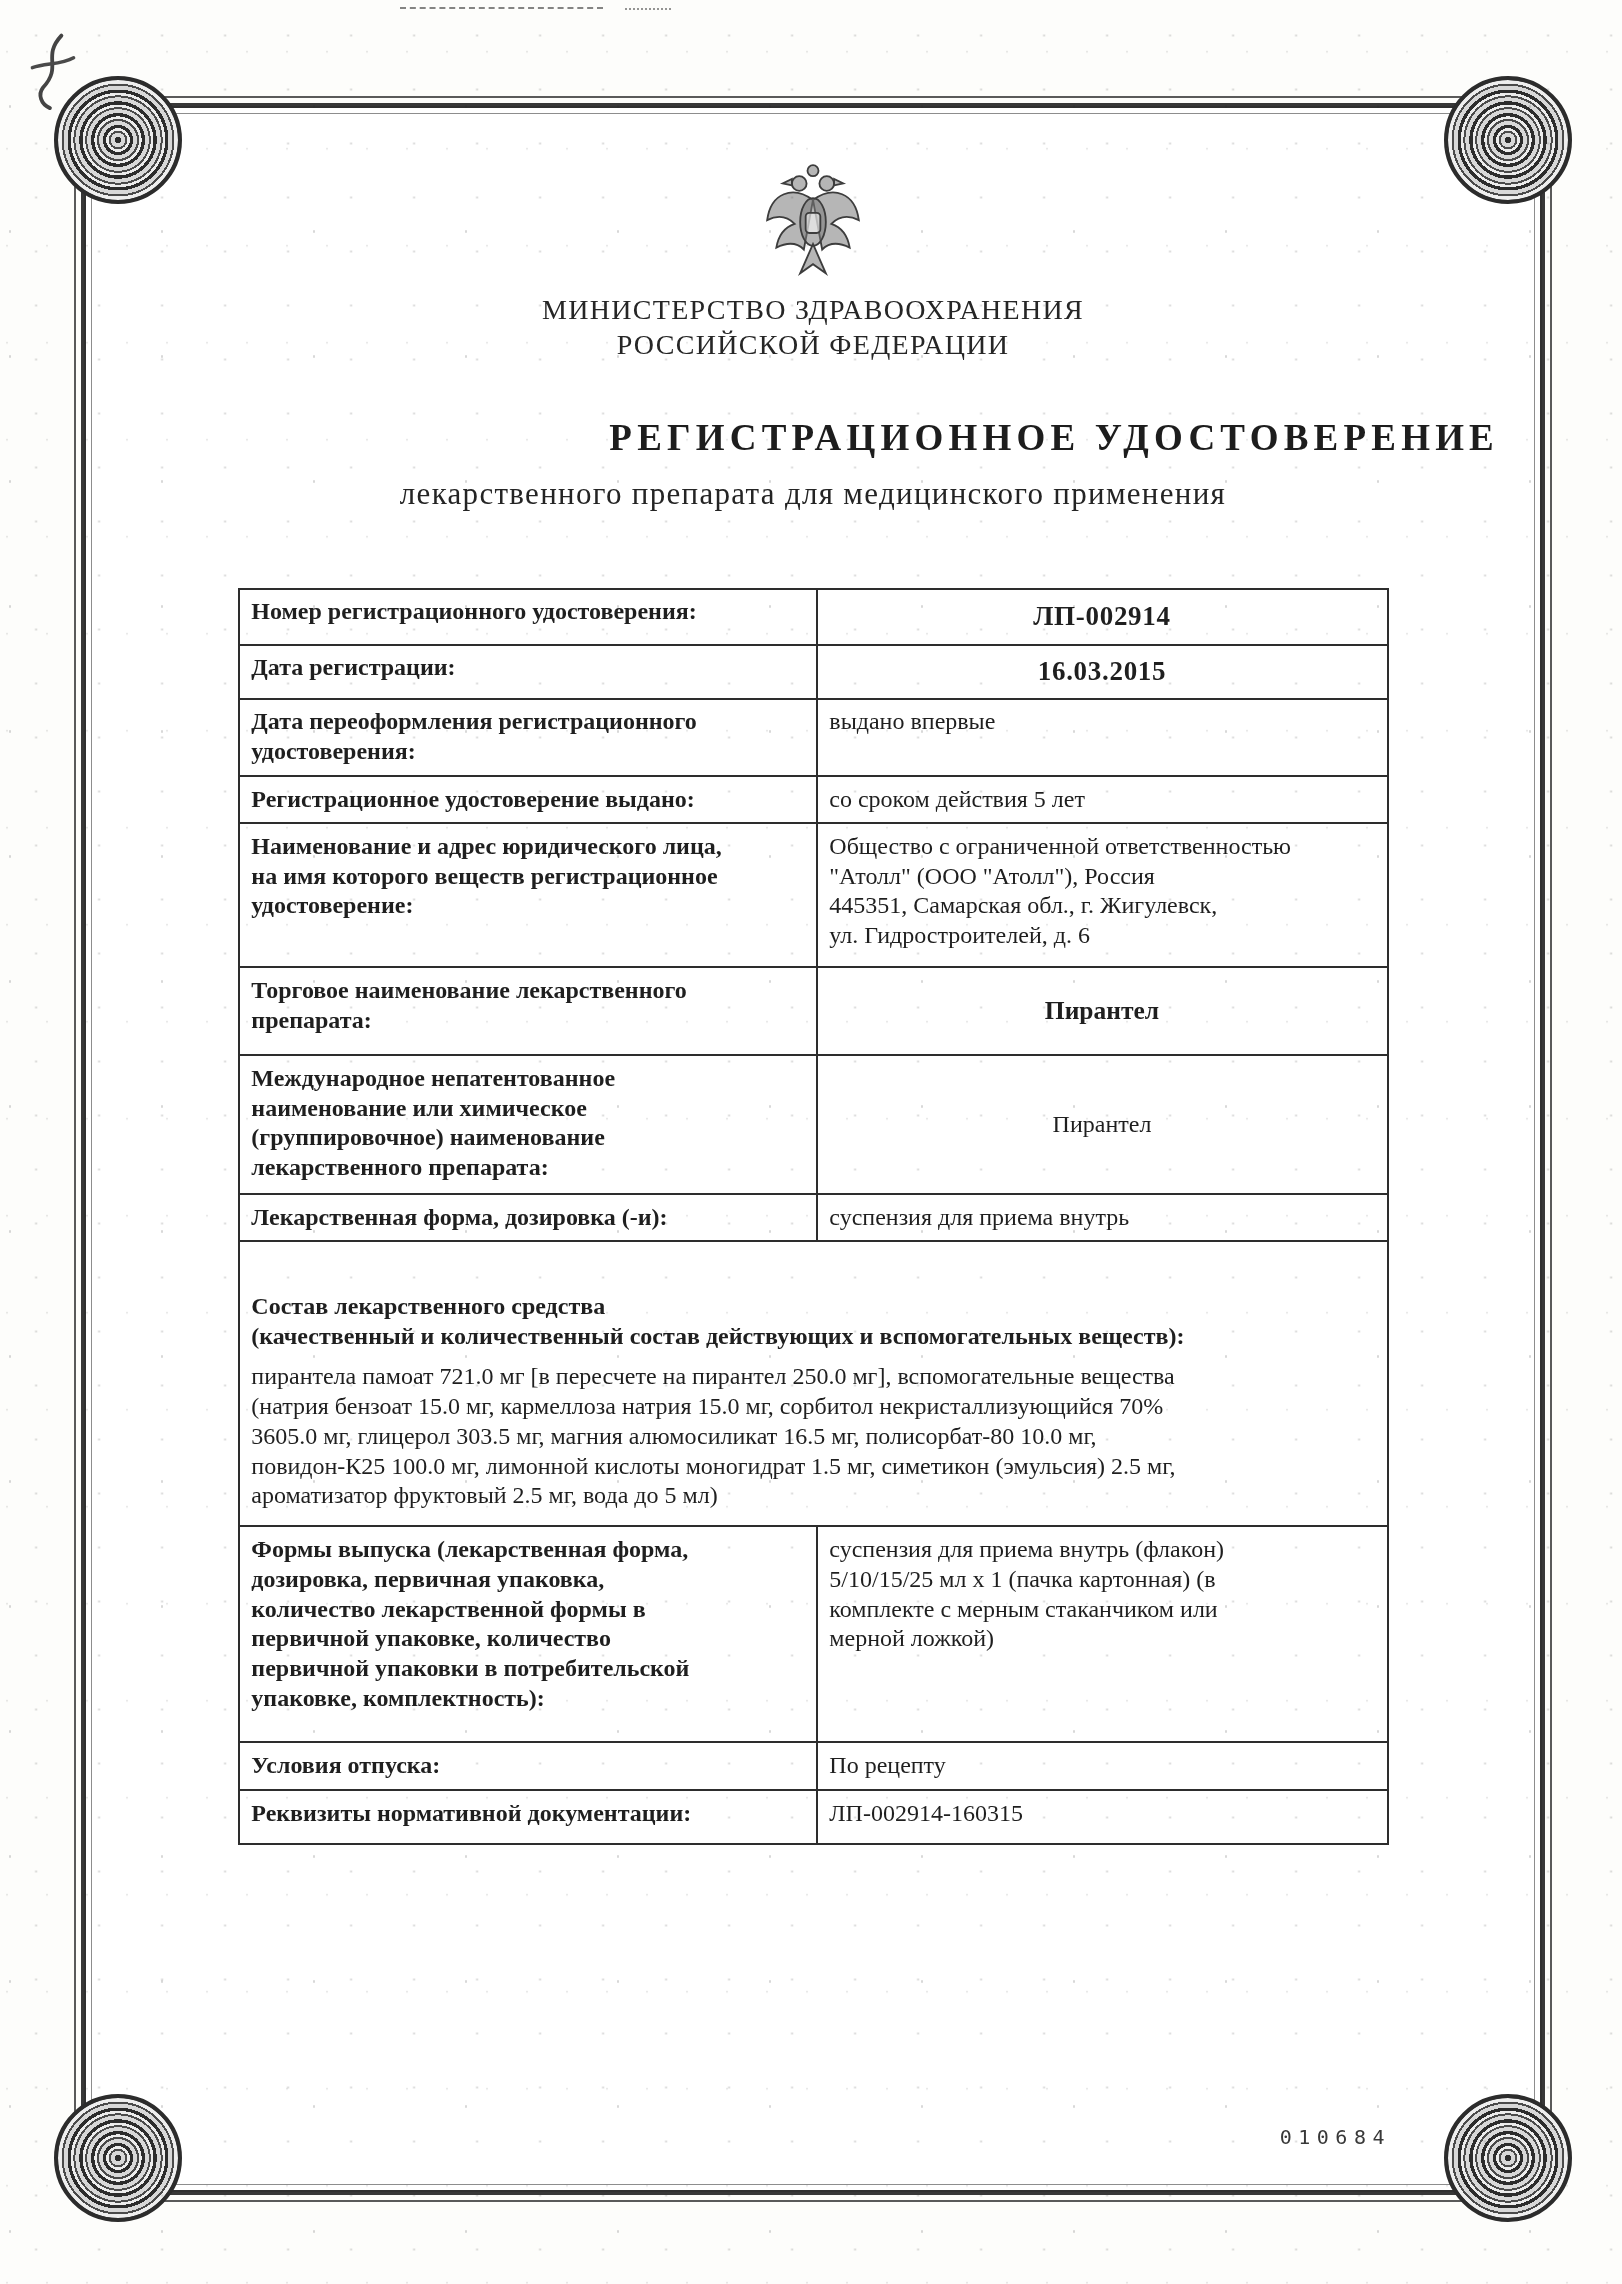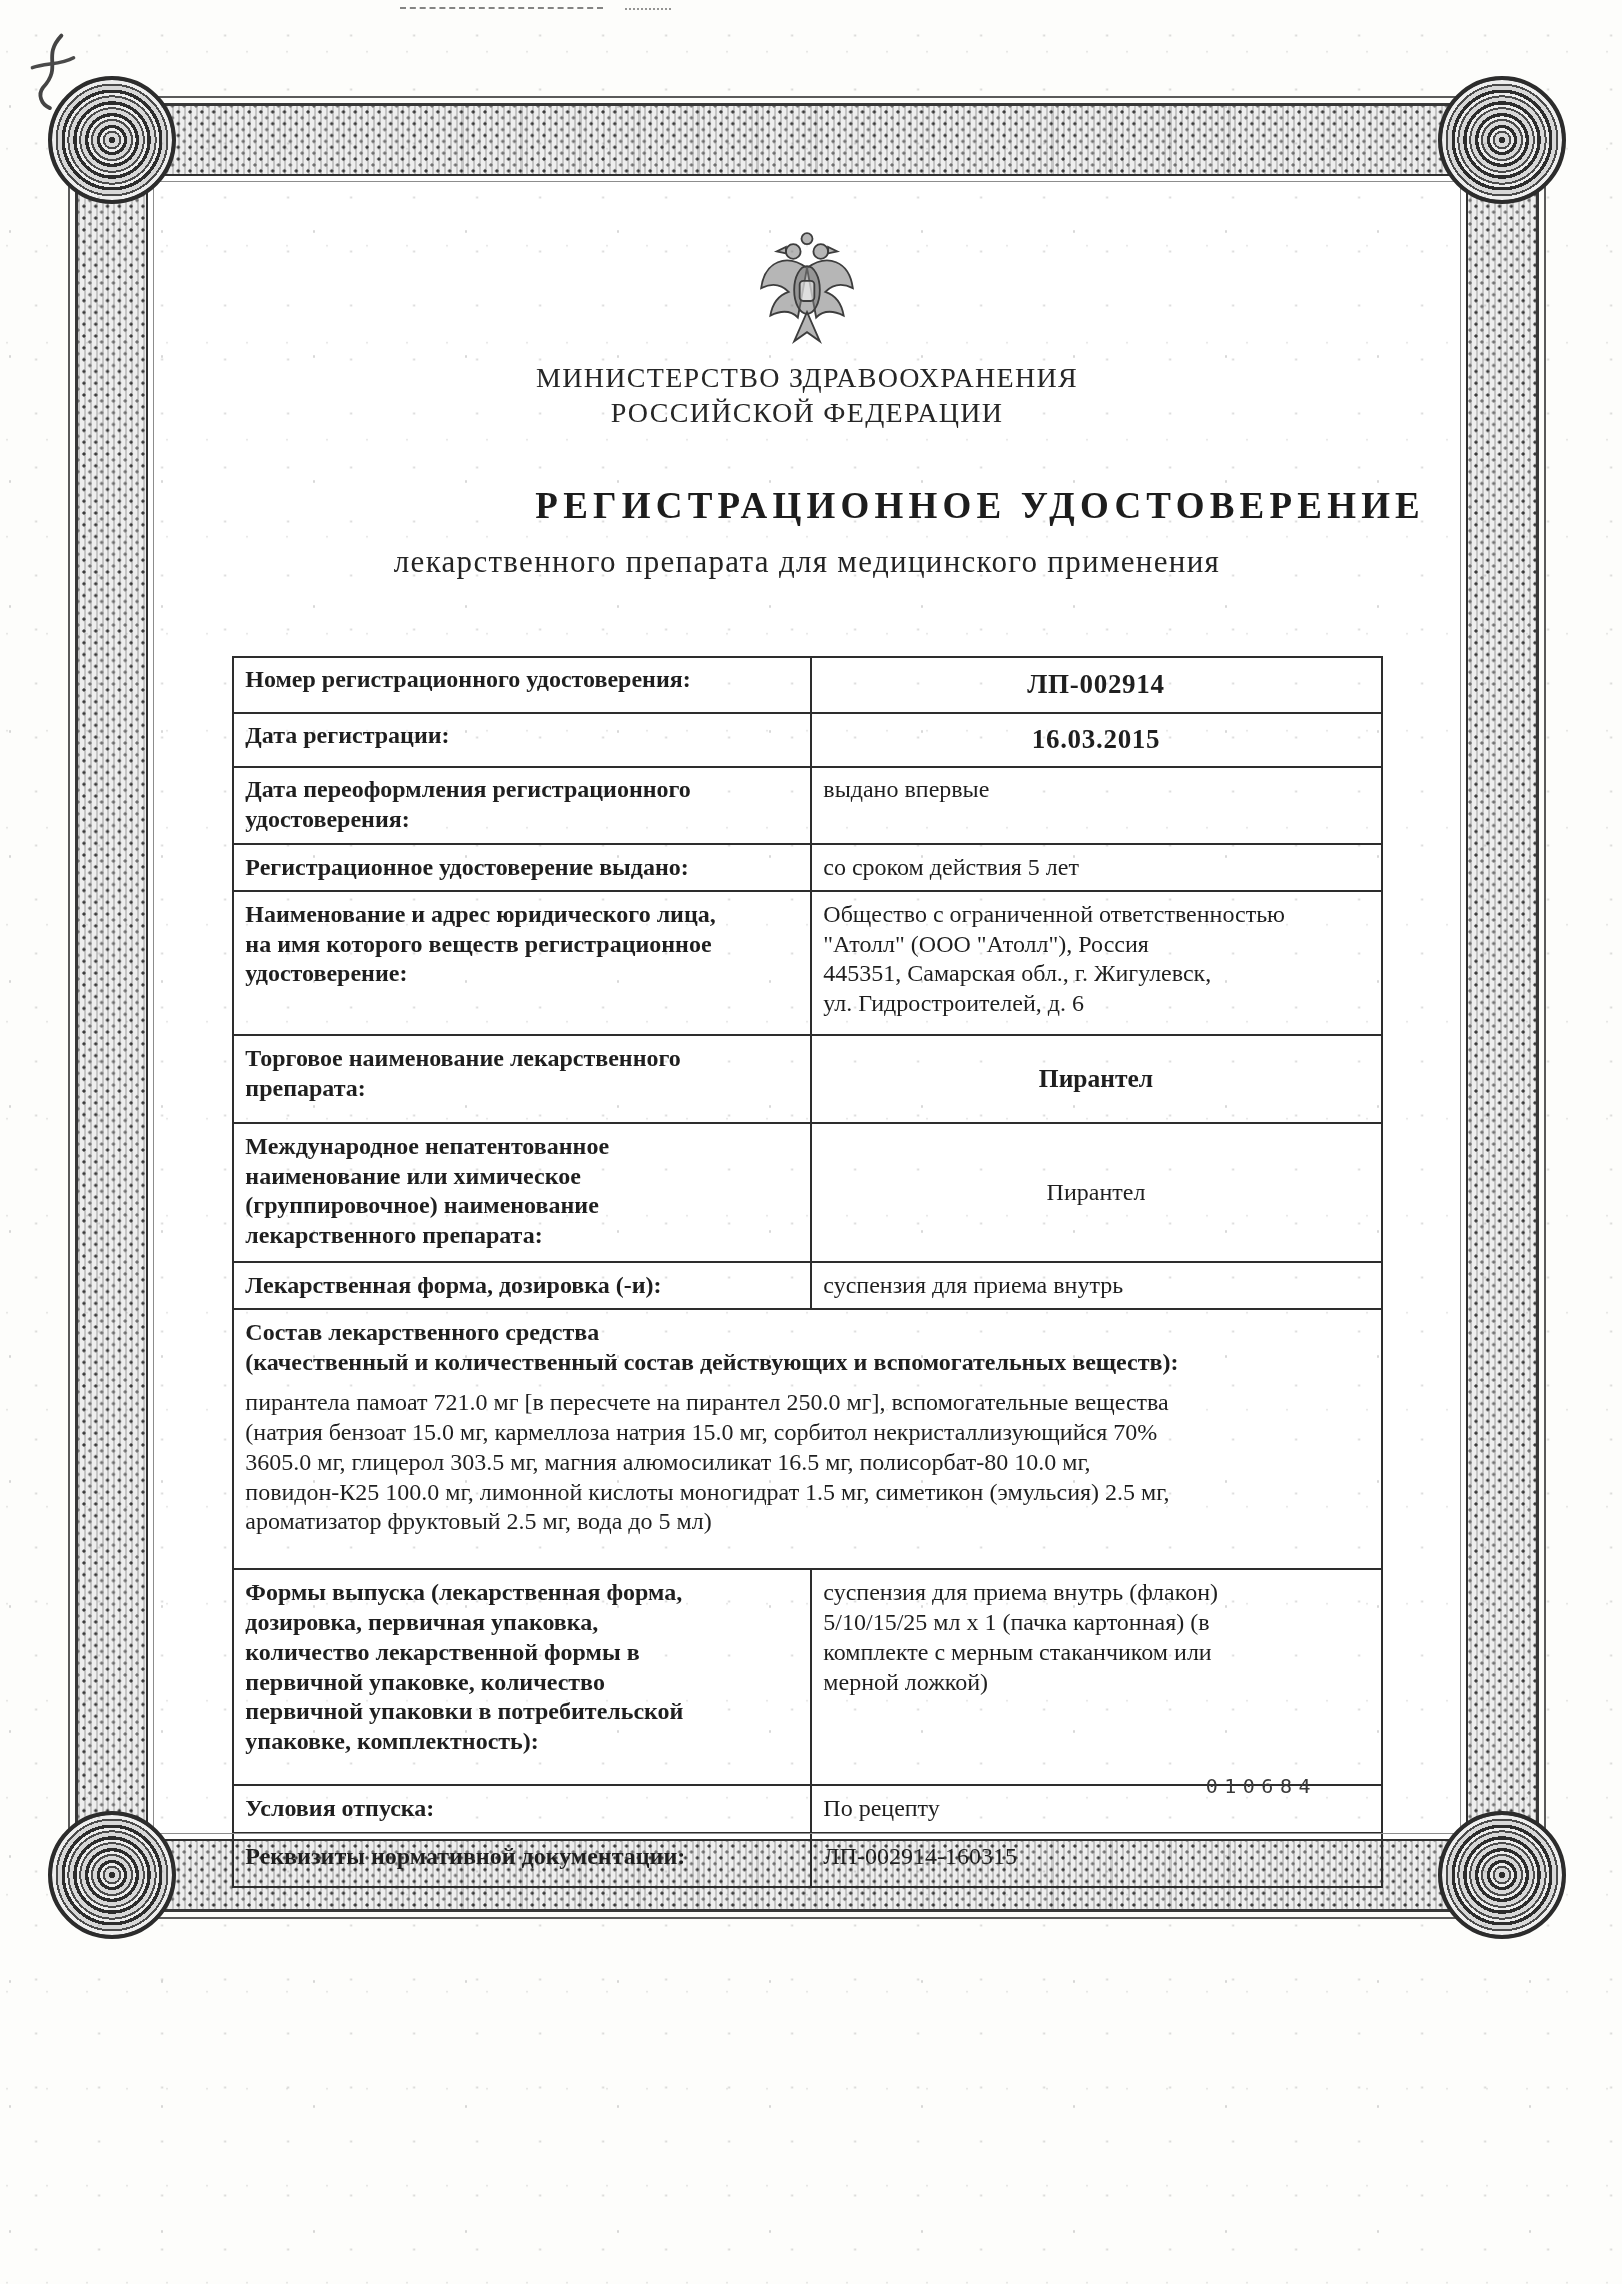--- a/index.html
+++ b/index.html
@@ -34,24 +34,23 @@
   .top-dashes-b{
     position:absolute;left:625px;top:7.8px;width:46px;height:0;
     border-top:2.6px dotted #7a7a7a;opacity:.8;
   }
   .handwritten-mark{
     position:absolute;left:25px;top:31px;width:56px;height:84px;
   }
 
   
   .frame{
-    position:absolute;left:75px;top:103px;width:1464px;height:1809px;
+    position:absolute;left:81px;top:103px;width:1464px;height:2092px;
     border:3.3px solid #383838;
     outline:2px solid #5a5a5a;outline-offset:5.2px;
-    padding:68px;
     background:
       radial-gradient(circle, rgba(38,38,38,.9) 1.3px, transparent 1.9px) 0 0/11.8px 11.8px,
       radial-gradient(circle, rgba(92,92,92,.85) 1.3px, transparent 1.9px) 5.9px 5.9px/11.8px 11.8px,
       repeating-linear-gradient(90deg,#c6c6c6 0 2px,#eeeeee 2px 5.9px);
   }
   .frame-inner{
     position:relative;width:100%;height:100%;
     background:#fff;
     border:2.6px solid #303030;
   }
@@ -99,21 +98,21 @@
   .doc-table > :last-child{border-bottom:none;justify-content:center;}
   .t-label{
     width:578px;flex:0 0 578px;border-right:2px solid var(--line);
     padding:7.8px 11.8px;font-weight:700;white-space:pre-line;font-family:Liberation Serif, serif;
   }
   .t-value{flex:1;padding:7.8px 11.8px;white-space:pre-line;}
   .v-center{display:flex;align-items:center;justify-content:center;text-align:center;}
   .v-big{font-size:27px;font-weight:700;letter-spacing:0.7px;}
   .v-bold{font-size:25.5px;font-weight:700;}
   .t-full{padding:7.8px 11.8px 14.4px;border-bottom:2px solid var(--line);}
-  .comp-heading{font-weight:700;white-space:pre-line;}
+  .comp-heading{font-weight:700;white-space:pre-line;margin-top:42px;}
   .comp-body{margin-top:10.5px;white-space:pre-line;}
 
   .row-1{min-height:56px}.row-2{min-height:54px}.row-3{min-height:75px}
   .row-4{min-height:42px}.row-5{min-height:144px}.row-6{min-height:88px}
   .row-7{min-height:139px}.row-8{min-height:46px}.row-9{min-height:260px}
   .row-10{min-height:216px}.row-11{min-height:42px}.row-12{min-height:52px}
 
   .serial{
     position:absolute;right:149px;bottom:41px;
     font-family:"DejaVu Sans Mono", monospace;

